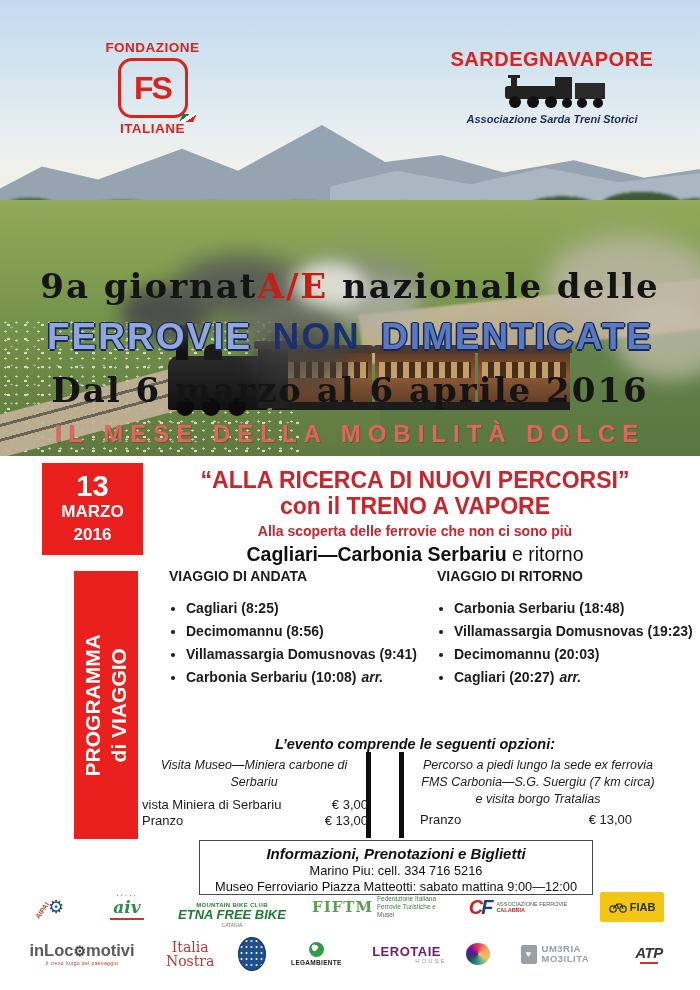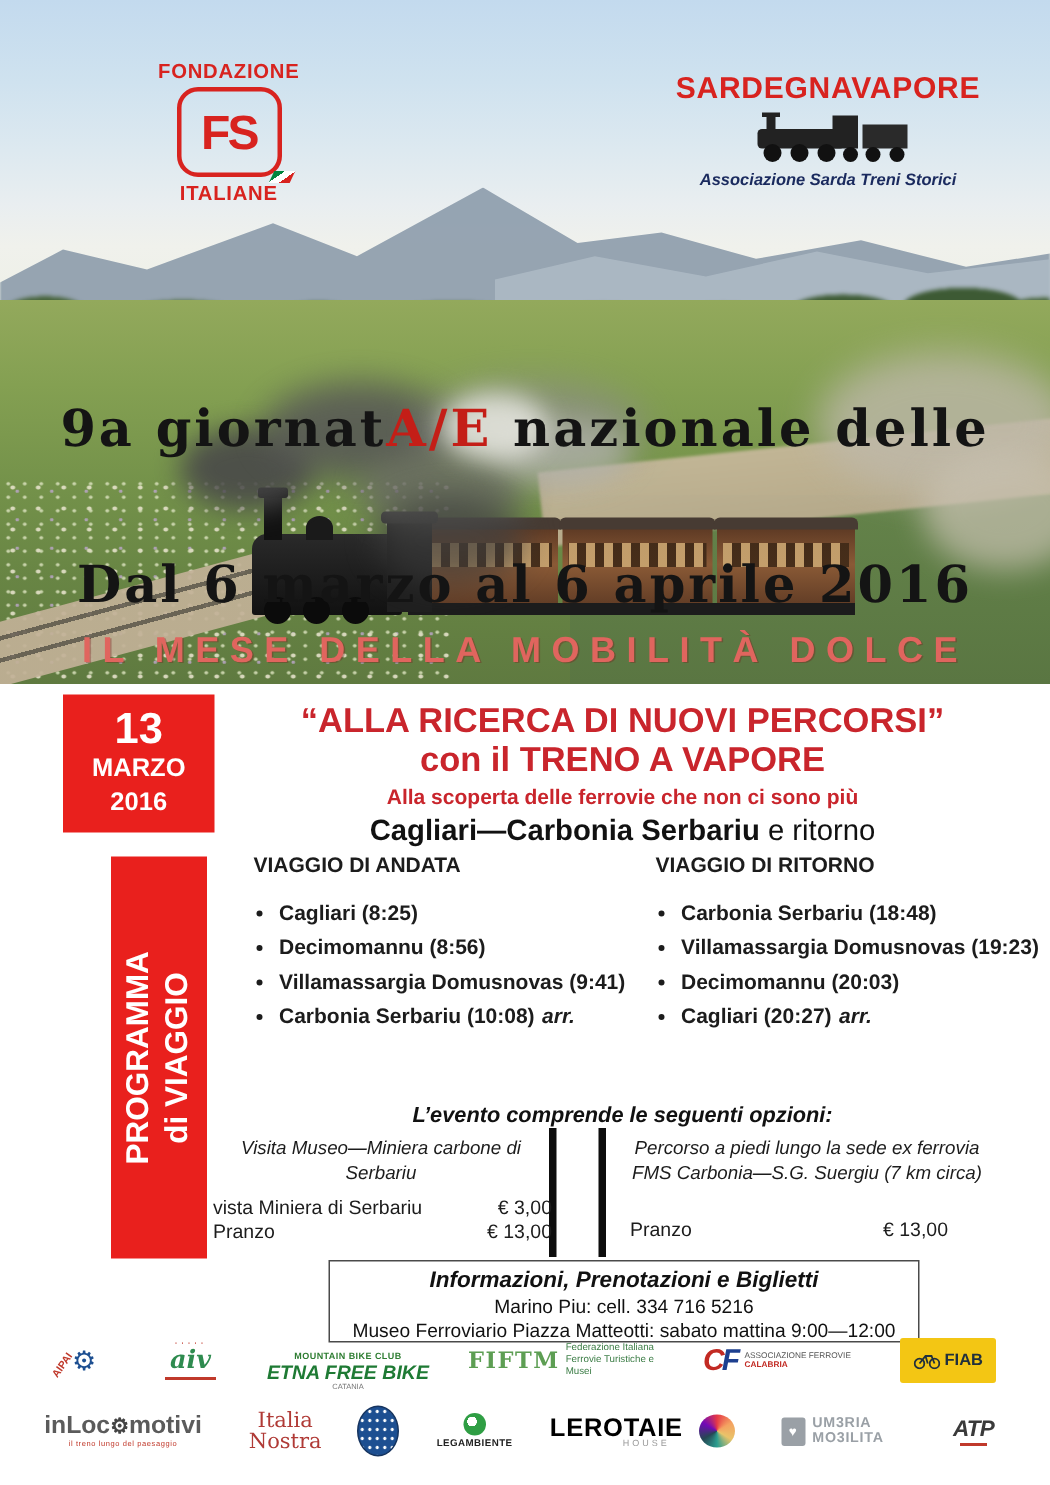--- a/index.html
+++ b/index.html
@@ -113,21 +113,21 @@
 
   .opt-heading{left:150px;top:736px;width:530px;text-align:center;font-size:14.5px;font-weight:800;font-style:italic;color:#111;}
   .opt-left-desc{left:140px;top:757px;width:228px;text-align:center;font-size:12.5px;font-style:italic;color:#1c1c1c;line-height:1.35;}
   .opt-right-desc{left:412px;top:757px;width:252px;text-align:center;font-size:12.5px;font-style:italic;color:#1c1c1c;line-height:1.35;}
   .opt-left-rows{left:142px;top:797px;width:226px;font-size:13px;color:#1c1c1c;}
   .opt-right-rows{left:420px;top:812px;width:212px;font-size:13px;color:#1c1c1c;}
   .price-row{display:flex;justify-content:space-between;line-height:1.2;}
   .vbar{width:5px;background:#0d0d0d;top:752px;height:86px;}
   .vb1{left:366px;} .vb2{left:399px;}
 
-  .info-box{left:219px;top:840px;width:394px;height:55px;border:1px solid #4a4a4a;text-align:center;padding-top:4px;box-sizing:border-box;}
+  .info-box{left:199px;top:840px;width:394px;height:55px;border:1px solid #4a4a4a;text-align:center;padding-top:4px;box-sizing:border-box;}
   .info-title{font-size:15px;font-weight:800;font-style:italic;color:#111;line-height:1.2;}
   .info-line{font-size:12.8px;color:#111;line-height:1.25;}
 
   
   .logo-row{display:flex;align-items:center;justify-content:space-between;}
   .row1{left:36px;top:886px;width:628px;height:42px;}
   .row2{left:22px;top:928px;width:656px;height:52px;}
   .p{text-align:center;position:relative;}
   .p-aipai{width:40px;} .p-aipai .gear{font-size:18px;color:#1d4f91;line-height:1;}
   .p-aipai .aipai-txt{position:absolute;left:-3px;top:9px;font-size:7px;font-weight:800;color:#c0392b;transform:rotate(-55deg);}
@@ -150,21 +150,21 @@
   .gw-main{font-family:"DejaVu Serif",serif;font-style:italic;font-size:15px;color:#3f7d4f;letter-spacing:1px;line-height:1;}
   .p-inloc{width:120px;} .inloc-main{font-size:16.5px;font-weight:700;color:#5b5b5b;line-height:1;}
   .inloc-gear{color:#444;font-size:14px;}
   .inloc-tag{font-size:5px;color:#c0392b;letter-spacing:.4px;margin-top:2px;}
   .p-italia{width:58px;font-family:"DejaVu Serif",serif;color:#b03a36;font-size:14px;line-height:1;}
   .p-emblem{width:26px;height:32px;border-radius:50%;border:1px solid #16345f;background-color:#1d4f91;
     background-image:radial-gradient(#ffffff 0.8px,transparent 1.2px);background-size:5px 6px;}
   .p-lega{width:62px;} .lega-flower{width:15px;height:15px;border-radius:50%;margin:0 auto 2px;
     background:radial-gradient(circle at 38% 38%,#fff 0 24%,#2f9e44 25%);}
   .lega-txt{font-size:6.5px;font-weight:800;color:#222;letter-spacing:.3px;}
-  .p-lerotaie{width:80px;} .lerotaie-main{font-size:17px;font-weight:900;color:#000000;letter-spacing:.5px;line-height:1;}
+  .p-lerotaie{width:80px;} .lerotaie-main{font-size:13px;font-weight:900;color:#701a75;letter-spacing:.5px;line-height:1;}
   .lerotaie-sub{font-size:6px;color:#999;letter-spacing:2px;text-align:right;}
   .p-multi{width:24px;height:22px;border-radius:50%;filter:blur(.4px);
     background:conic-gradient(#e63946,#f4a261,#e9c46a,#2a9d8f,#264653,#7209b7,#e63946);}
   .p-umbria{width:92px;display:flex;gap:5px;align-items:center;justify-content:center;text-align:left;}
   .umbria-icon{width:16px;height:19px;background:#9aa0a6;color:#fff;font-size:9px;display:flex;align-items:center;justify-content:center;border-radius:2px;}
   .umbria-txt{font-size:9.5px;font-weight:800;color:#9aa0a6;letter-spacing:.5px;line-height:1.1;}
   .p-atp{width:58px;} .atp-main{font-size:15px;font-weight:900;font-style:italic;color:#3a3a3a;letter-spacing:-.5px;line-height:1;}
   .atp-rule{width:18px;height:2px;background:#c0392b;margin:2px auto 0;}
 </style>
 </head>
@@ -228,20 +228,25 @@
           <circle cx="58" cy="29" r="6" fill="#111"></circle>
           <circle cx="74" cy="30" r="5" fill="#111"></circle>
           <circle cx="89" cy="30" r="5" fill="#111"></circle>
           <circle cx="105" cy="30" r="5" fill="#111"></circle>
         </svg>
       </div>
       <div class="sv-sub">Associazione Sarda Treni Storici</div>
     </div>
 
     <div class="abs ov ov1"><span>9a giornat</span><span class="ov1-red">A/E</span><span> nazionale delle</span></div>
+    <div class="abs ov ov2">
+      <span class="ov2-w1">FERROVIE</span>
+      <span class="ov2-w2">NON</span>
+      <span class="ov2-w3">DIMENTICATE</span>
+    </div>
     <div class="abs ov ov3">Dal 6 marzo al 6 aprile 2016</div>
     <div class="abs ov ov4">IL MESE DELLA MOBILITÀ DOLCE</div>
   </div>
 
   <div class="abs date-box">
     <div class="date-day">13</div>
     <div class="date-month">MARZO</div>
     <div class="date-year">2016</div>
   </div>
   <div class="abs band">
@@ -282,20 +287,21 @@
 
   <div class="abs opt-heading">L’evento comprende le seguenti opzioni:</div>
   <div class="abs opt-left-desc">
     <div>Visita Museo—Miniera carbone di Serbariu</div>
   </div>
   <div class="abs vbar vb1"></div>
   <div class="abs vbar vb2"></div>
   <div class="abs opt-right-desc">
     <div>Percorso a piedi lungo la sede ex ferrovia</div>
     <div>FMS Carbonia—S.G. Suergiu (7 km circa)</div>
+    <div>e visita borgo Tratalias</div>
   </div>
   <div class="abs opt-left-rows">
     <div class="price-row">
       <span>vista Miniera di Serbariu</span>
       <span>€ 3,00</span>
     </div>
     <div class="price-row">
       <span>Pranzo</span>
       <span>€ 13,00</span>
     </div>

